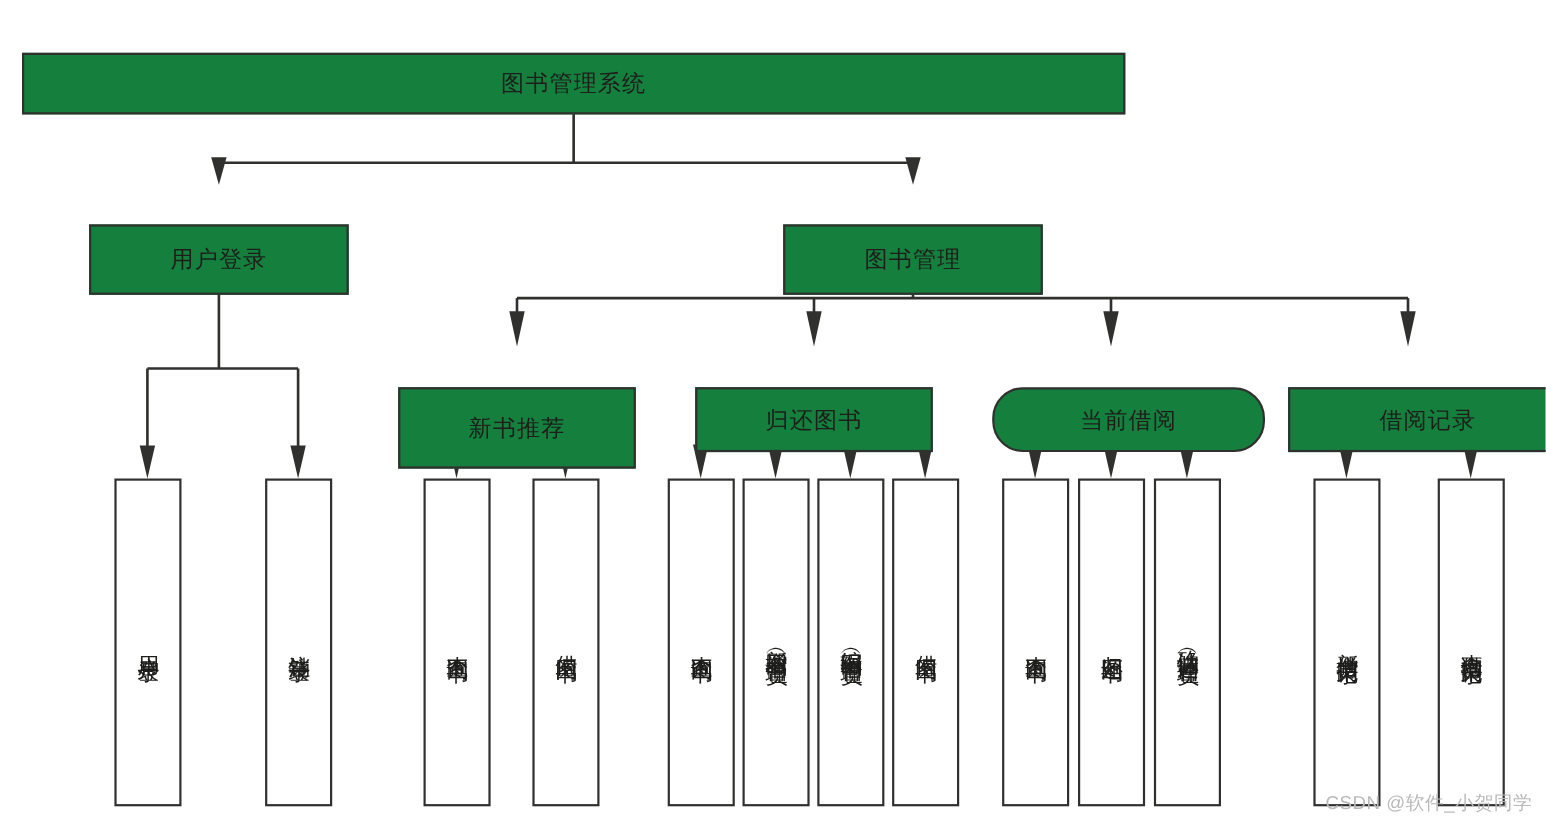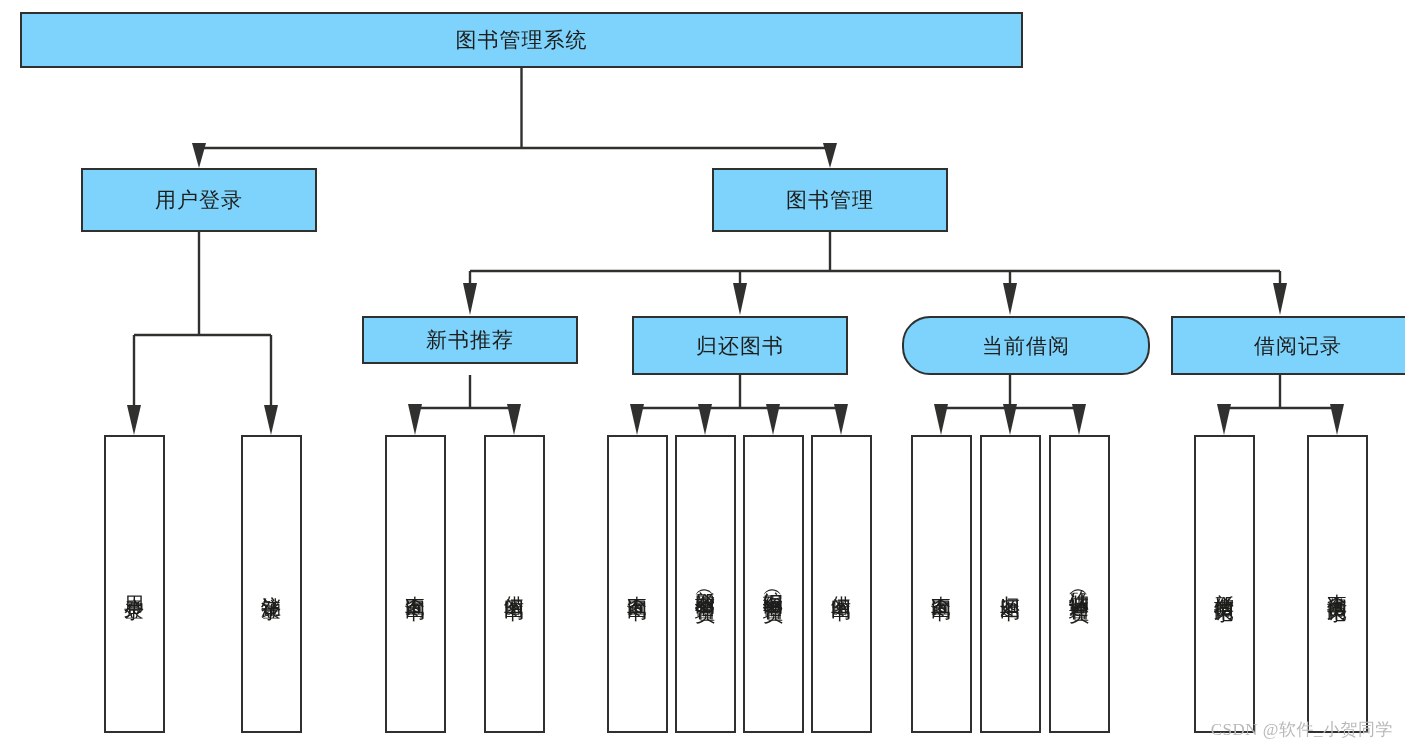--- a/index.html
+++ b/index.html
@@ -54,38 +54,39 @@
     writing-mode: vertical-rl;
     text-orientation: upright;
     -webkit-text-orientation: upright;
     letter-spacing: 2px;
     white-space: nowrap;
     line-height: 1;
   }
   .hbox {
     position: absolute;
     box-sizing: border-box;
-    background: #7dd3fc;
+    background: #15803d;
     border: 2.6px solid #30302f;
     display: flex;
     align-items: center;
     justify-content: center;
+    margin-top: 36px;
   }
   .hbox-text {
     font-family: "Liberation Sans", "DejaVu Sans", sans-serif;
     font-size: 21px;
     color: #1d1d1b;
     letter-spacing: 1px;
     white-space: nowrap;
   }
   #watermark {
     position: absolute;
     right: 12px;
     bottom: 6px;
-    font-family: Liberation Serif, serif;
+    font-family: Liberation Sans, sans-serif;
     font-size: 17px;
     color: #b9b9b9;
     letter-spacing: 0.5px;
     white-space: nowrap;
     user-select: none;
     pointer-events: none;
     margin-left: 12px;
   }
 </style>
 </head>
@@ -176,21 +177,21 @@
   </div>
 
   <div class="hbox" style="left:81px; top:168px; width:236px; height:64px;">
     <span class="hbox-text">用户登录</span>
   </div>
 
   <div class="hbox" style="left:712px; top:168px; width:236px; height:64px;text-align:right;">
     <span class="hbox-text">图书管理</span>
   </div>
 
-  <div class="hbox" style="left:362px; top:316px; width:216px; height:48px;">
+  <div class="hbox" style="left:362px; top:316px; width:216px; height:74px;">
     <span class="hbox-text">新书推荐</span>
   </div>
 
   <div class="hbox" style="left:632px; top:316px; width:216px; height:59px;">
     <span class="hbox-text">归还图书</span>
   </div>
 
   <div class="hbox" style="left:902px; top:316px; width:248px; height:59px;border-radius:28px;">
     <span class="hbox-text">当前借阅</span>
   </div>

